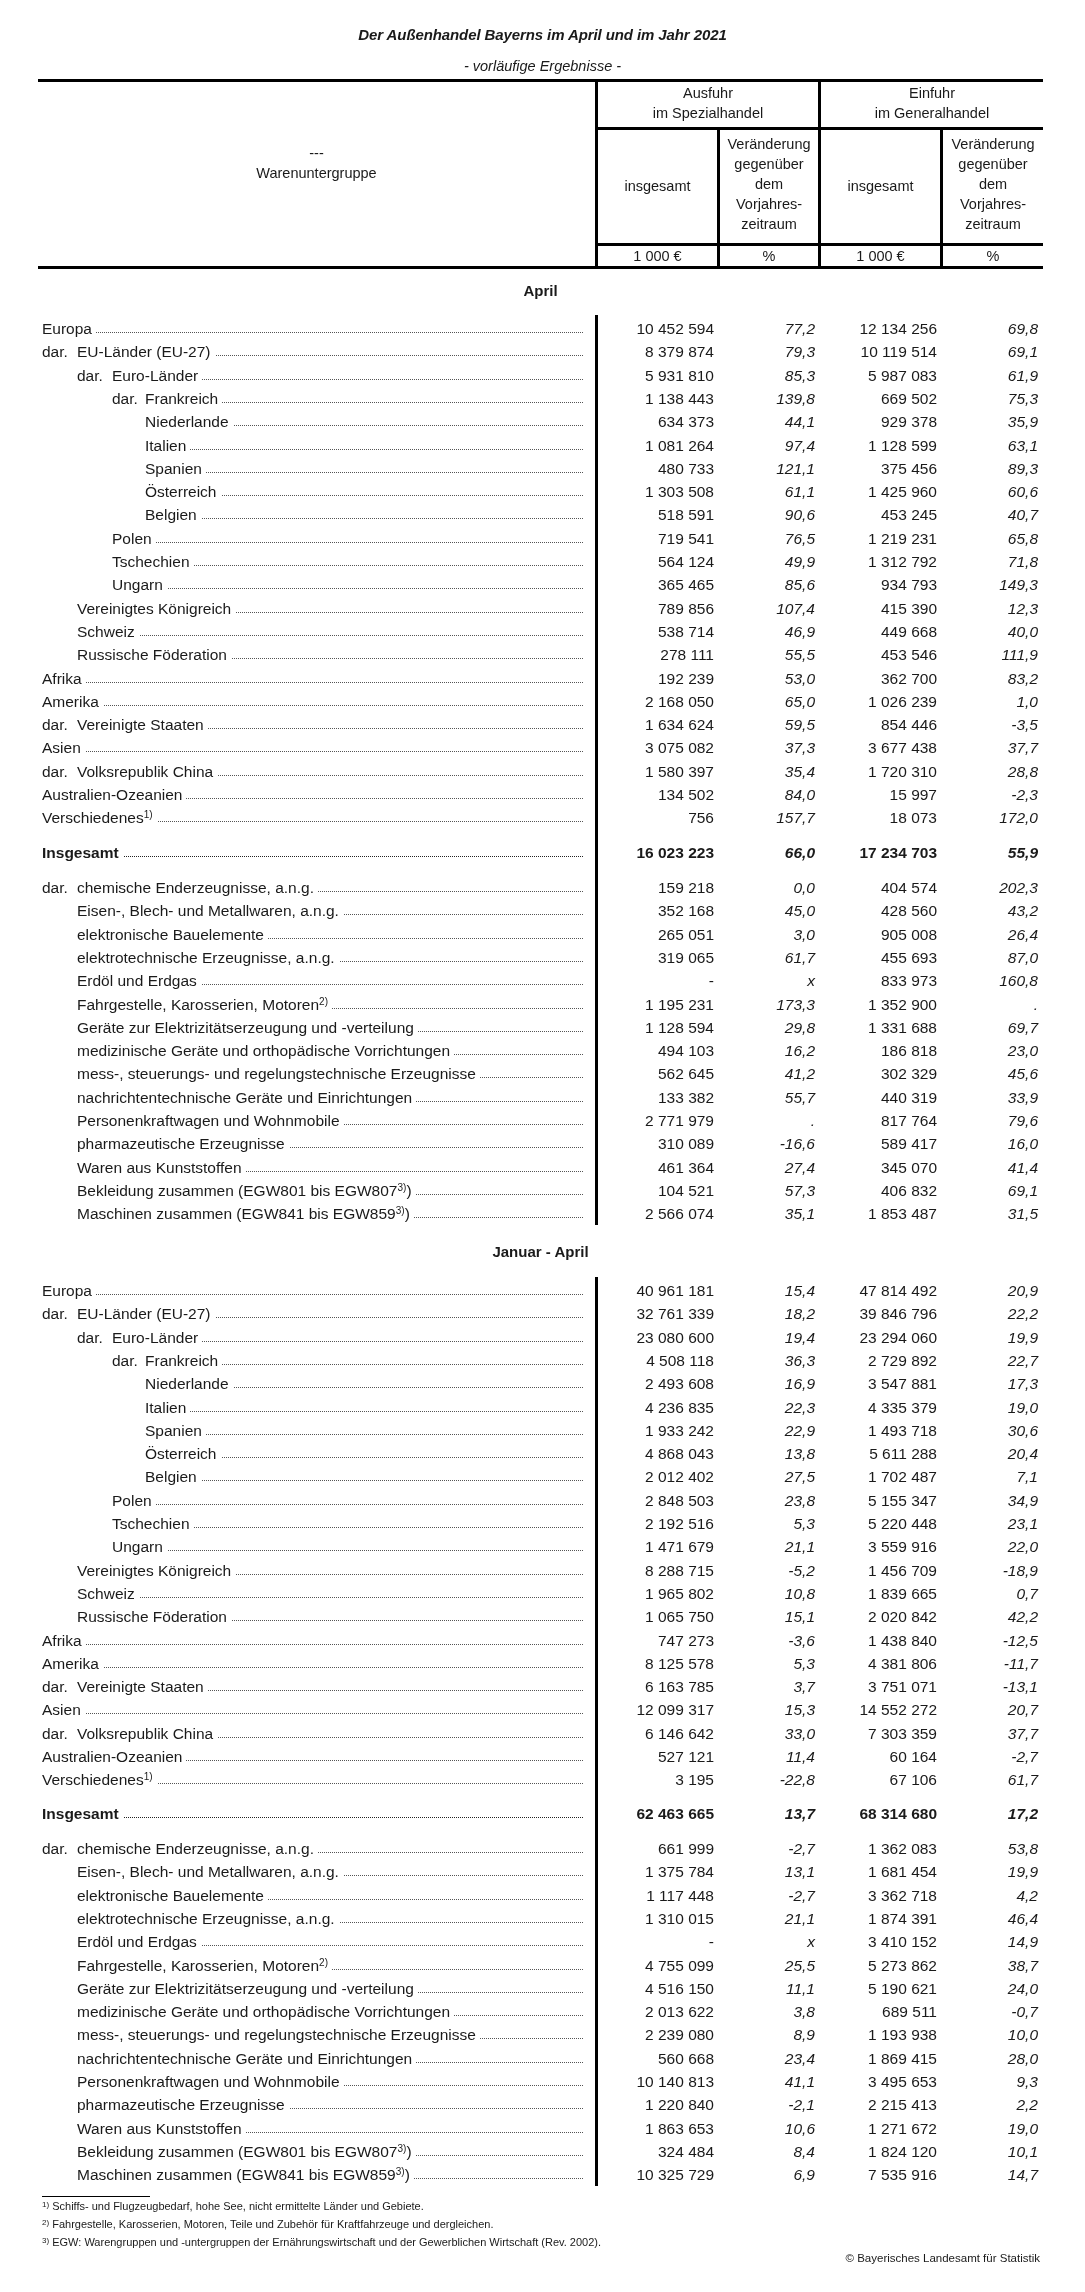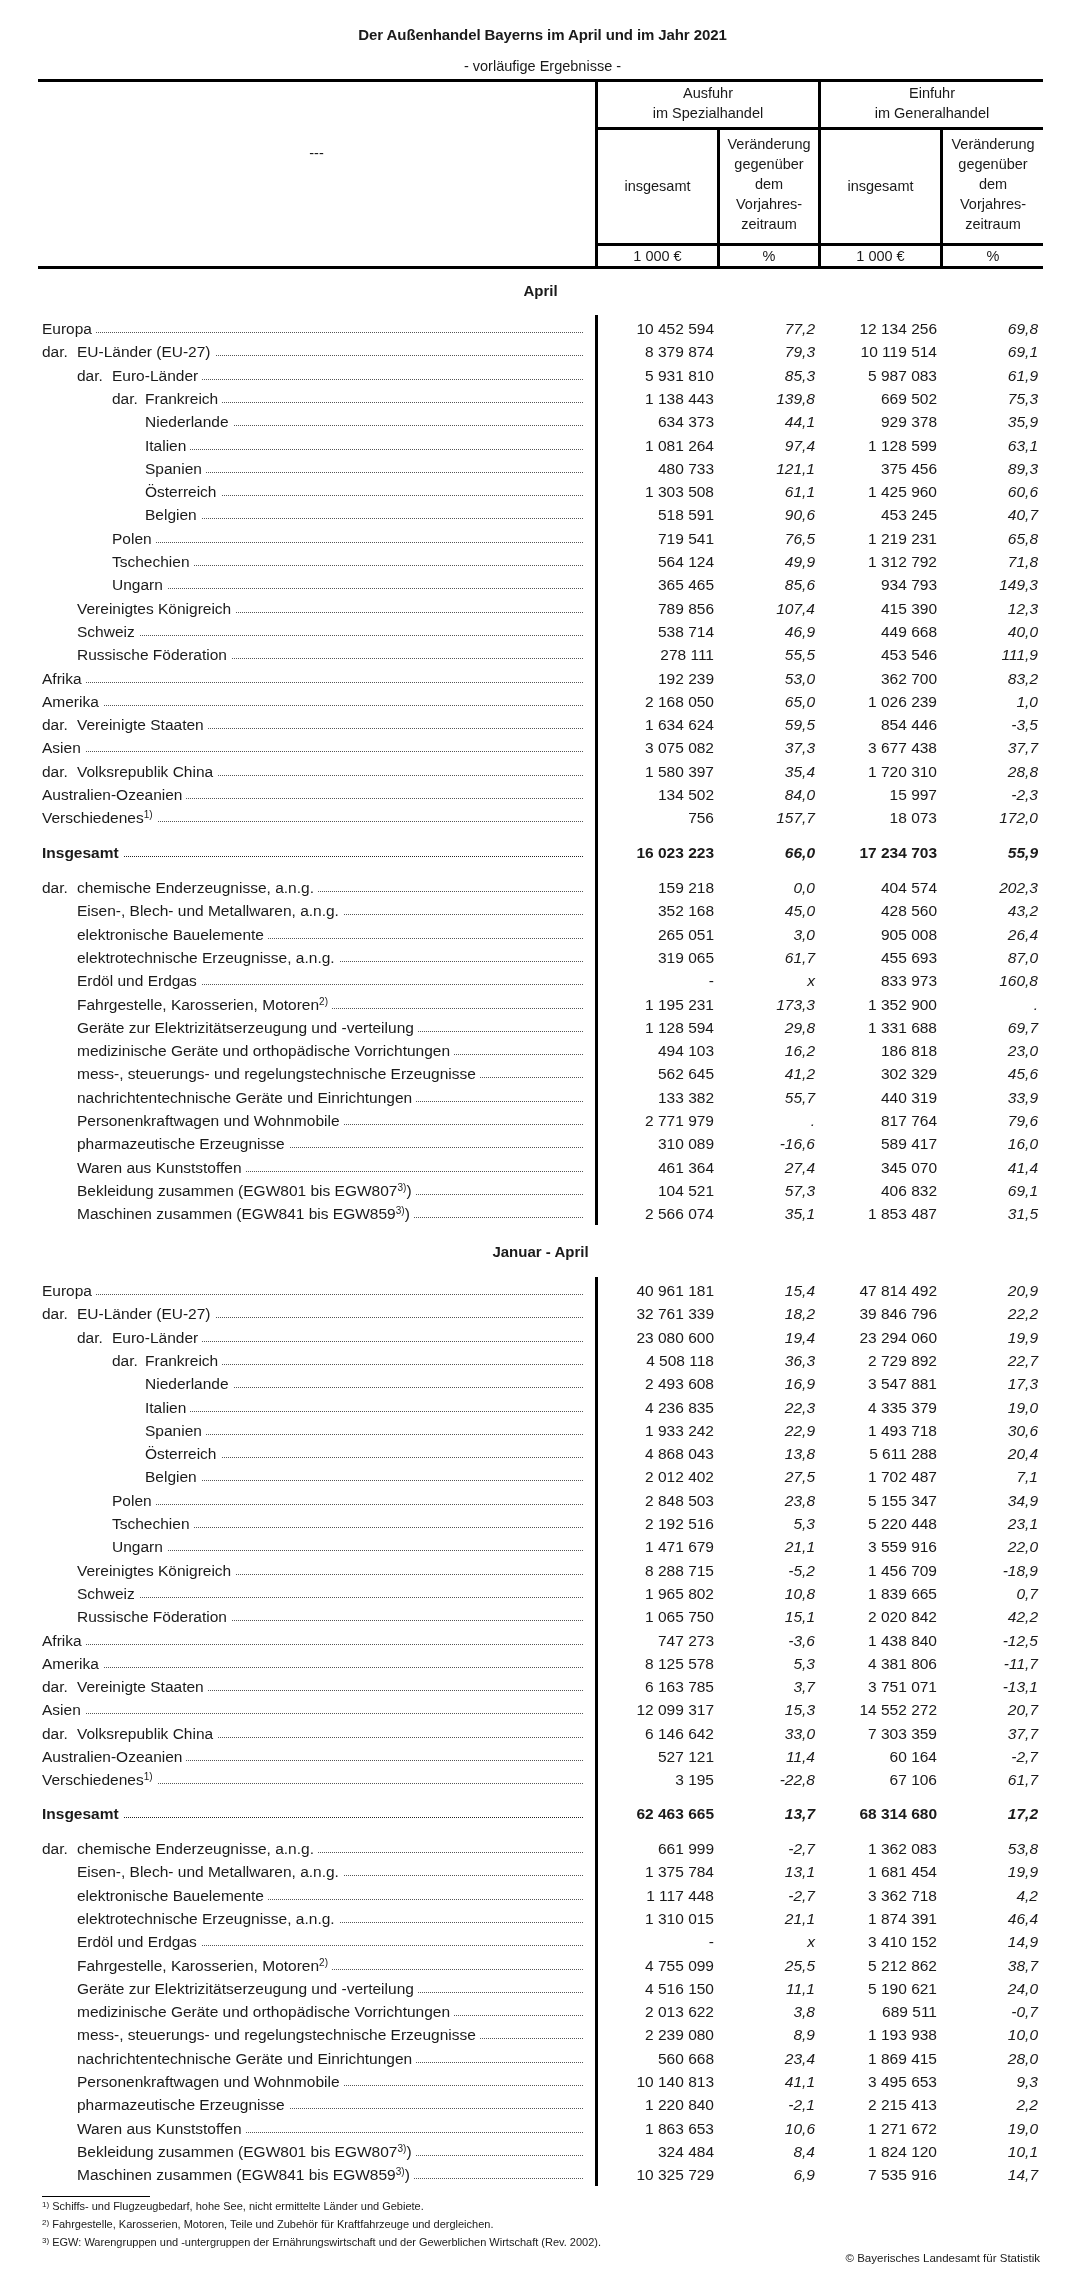--- a/index.html
+++ b/index.html
@@ -1,20 +1,20 @@
 <!DOCTYPE html>
 <html><head>
 <meta charset="utf-8">
 <style>
   html, body { margin: 0; padding: 0; background: #ffffff; }
   body {
     width: 1085px; height: 2292px; position: relative; overflow: hidden;
     font-family: "Liberation Sans", sans-serif; color: #1a1a1a;
   }
-  .abs { position: absolute; }
+  .abs { position: absolute; font-style: italic; }
   .title {
     left: 0; width: 1085px; top: 26px; text-align: center;
     font-weight: bold; font-size: 15px; letter-spacing: -0.1px;
   }
   .subtitle {
     left: 0; width: 1085px; top: 58px; text-align: center; font-size: 14.5px;
   }
   .rule { position: absolute; background: #000; }
   .hdr-text { position: absolute; text-align: center; font-size: 14.5px; line-height: 20px; }
   .section-title {
@@ -56,20 +56,21 @@
   <div class="rule" style="left:38px;top:266px;width:1005px;height:3px;"></div>
   <div class="rule" style="left:596px;top:127px;width:447px;height:3px;"></div>
   <div class="rule" style="left:596px;top:243px;width:447px;height:3px;"></div>
   <div class="rule" style="left:595px;top:79px;width:3px;height:190px;"></div>
   <div class="rule" style="left:717px;top:128px;width:3px;height:140px;"></div>
   <div class="rule" style="left:818px;top:79px;width:3px;height:190px;"></div>
   <div class="rule" style="left:940px;top:128px;width:3px;height:140px;"></div>
 
   <div class="hdr-text" style="left:38px;width:557px;top:143px;">
     <div>---</div>
+    <div>Warenuntergruppe</div>
   </div>
 
   <div class="hdr-text" style="left:598px;width:220px;top:83px;">
     <div>Ausfuhr</div>
     <div>im Spezialhandel</div>
   </div>
   <div class="hdr-text" style="left:821px;width:222px;top:83px;">
     <div>Einfuhr</div>
     <div>im Generalhandel</div>
   </div>
@@ -572,21 +573,21 @@
       <span class="label" style="left: 77px;"><span class="leader"></span><span class="txt"><span>Erdöl und Erdgas</span></span></span>
       <span class="num c1">-</span>
       <span class="num c2">x</span>
       <span class="num c3">3 410 152</span>
       <span class="num c4">14,9</span>
     </div>
     <div class="row" style="top: 1953.5px;">
       <span class="label" style="left: 77px;"><span class="leader"></span><span class="txt"><span>Fahrgestelle, Karosserien, Motoren</span><sup class="fn">2)</sup></span></span>
       <span class="num c1">4 755 099</span>
       <span class="num c2">25,5</span>
-      <span class="num c3">5 212 862</span>
+      <span class="num c3">5 273 862</span>
       <span class="num c4">38,7</span>
     </div>
     <div class="row" style="top: 1976.8px;">
       <span class="label" style="left: 77px;"><span class="leader"></span><span class="txt"><span>Geräte zur Elektrizitätserzeugung und -verteilung</span></span></span>
       <span class="num c1">4 516 150</span>
       <span class="num c2">11,1</span>
       <span class="num c3">5 190 621</span>
       <span class="num c4">24,0</span>
     </div>
     <div class="row" style="top: 2000.1px;">

